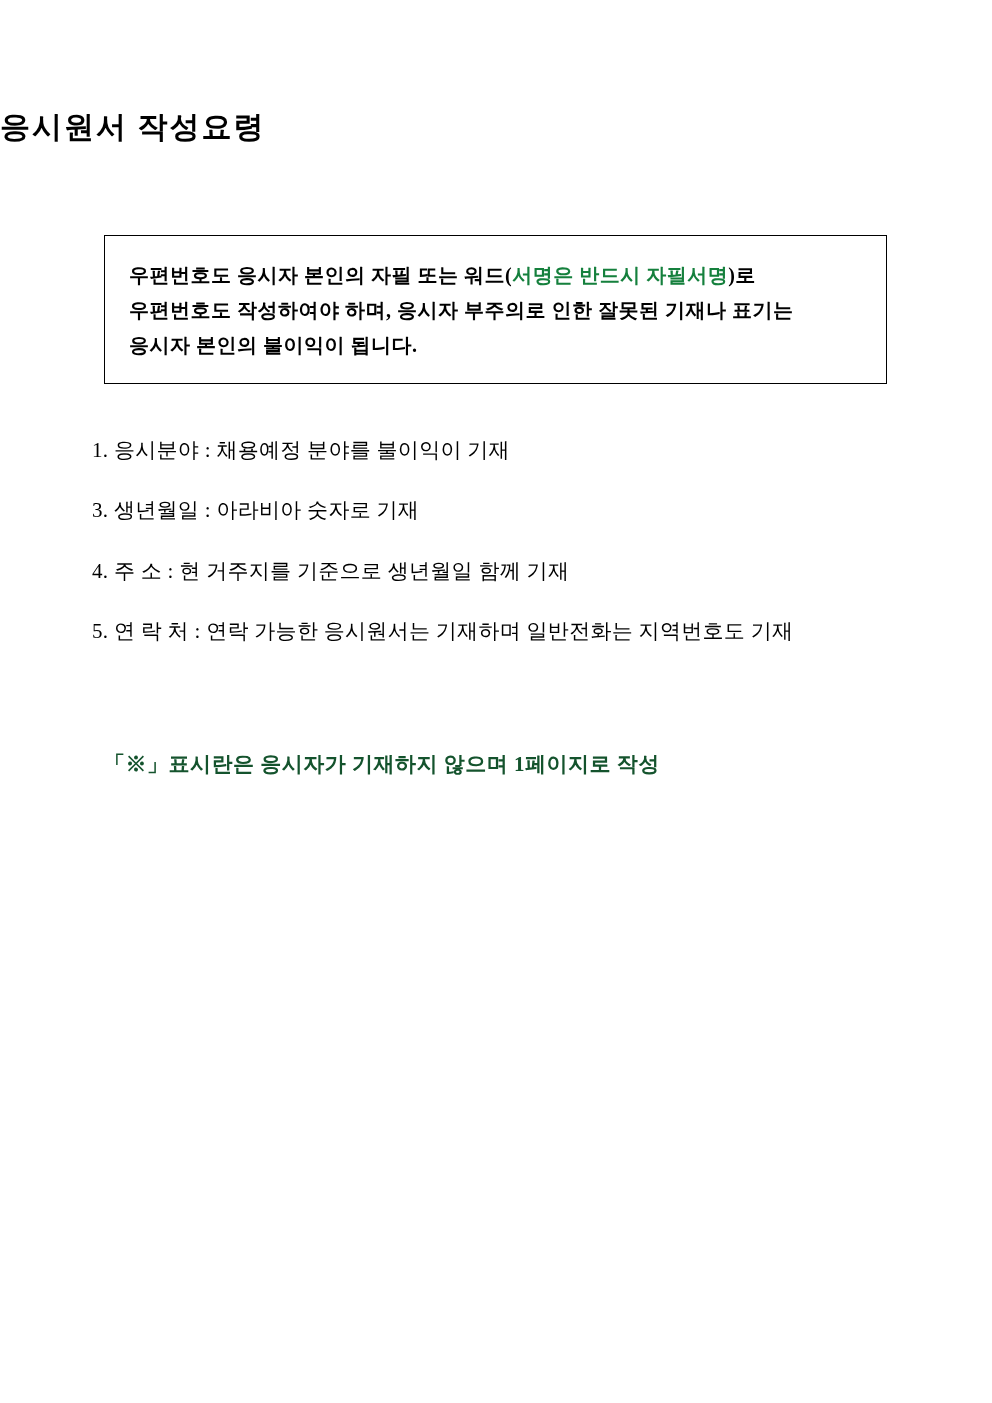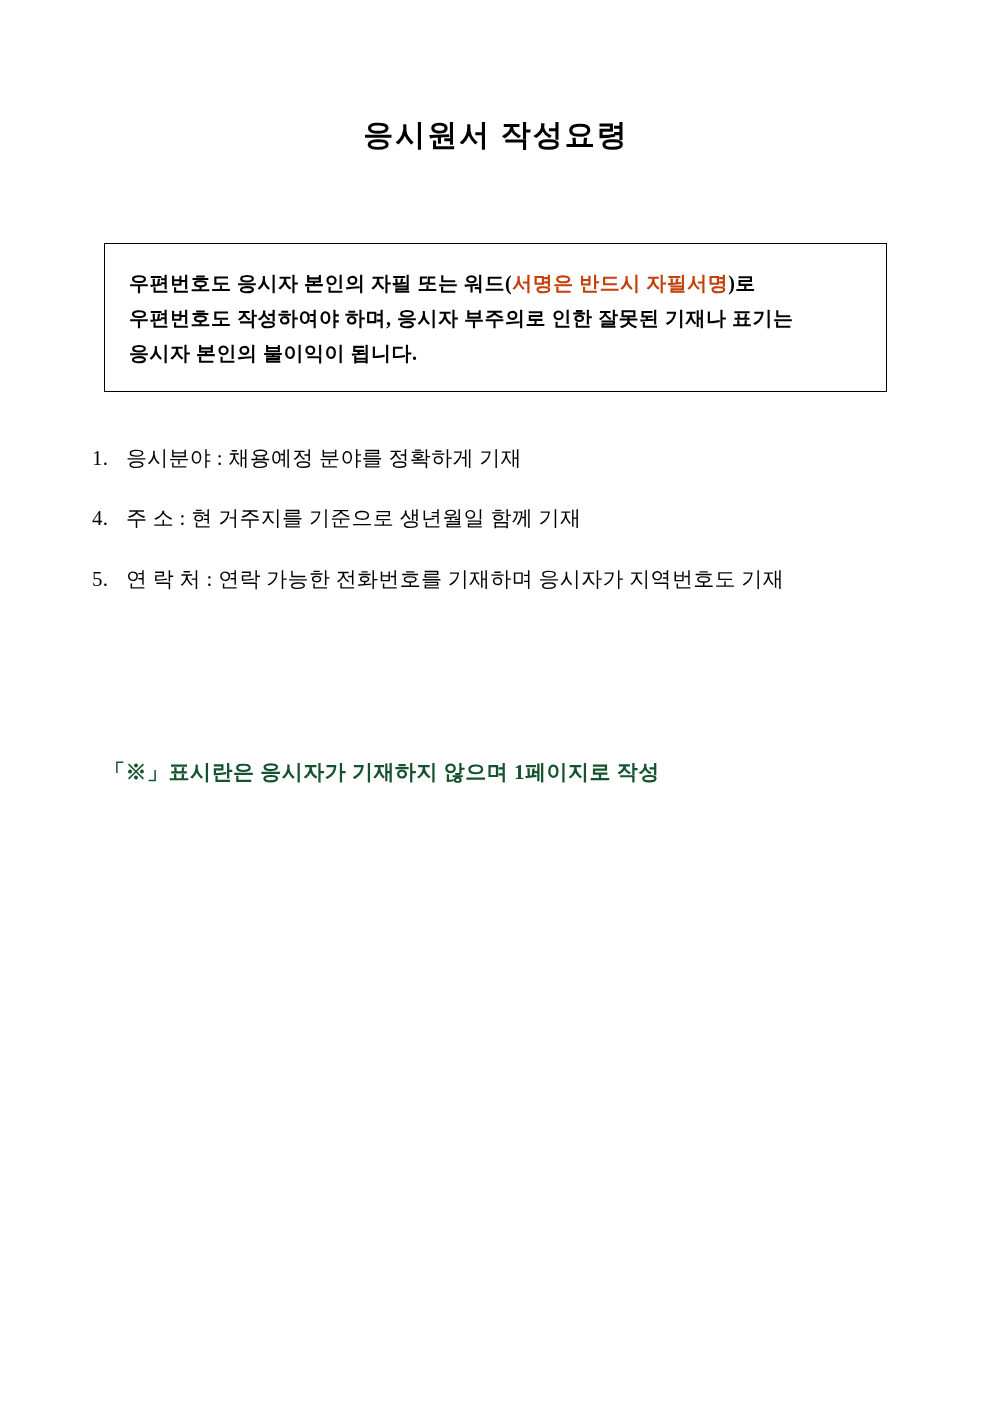--- a/index.html
+++ b/index.html
@@ -16,25 +16,25 @@
     overflow: hidden;
   }
   .page {
     width: 992px;
     height: 1403px;
     box-sizing: border-box;
     padding: 0;
     position: relative;
   }
   .doc-title {
-    text-align: center;
+    text-align: left;
     font-size: 30px;
     font-weight: bold;
     letter-spacing: 2px;
-    margin: 8px;
+    margin: 0;
     padding-top: 109px;
     line-height: 1.2;
     font-family: "Liberation Serif", "DejaVu Serif", serif;
   }
   .notice-box {
     position: absolute;
     left: 104px;
     top: 235px;
     width: 783px;
     box-sizing: border-box;
@@ -42,41 +42,40 @@
     padding: 22px 24px 20px 24px;
   }
   .notice-line {
     font-size: 20px;
     line-height: 1.75;
     letter-spacing: 0.5px;
     font-weight: bold;
     white-space: nowrap;
   }
   .red {
-    color: #c2410c;
+    color: #15803d;
   }
   .list {
     position: absolute;
     left: 92px;
     top: 436px;
     width: 830px;
   }
   .list-item {
     font-size: 21px;
     line-height: 1.35;
     margin-bottom: 32px;
     letter-spacing: 0.3px;
     white-space: nowrap;
   }
   .num {
     display: inline-block;
   }
   .label {
     display: inline-block;
-    margin-left: 12px;
   }
   .footnote {
     position: absolute;
     left: 104px;
     top: 750px;
     font-size: 21px;
     font-weight: bold;
     color: #14532d;
     letter-spacing: 0.5px;
     white-space: nowrap;
@@ -98,29 +97,34 @@
     </div>
     <div class="notice-line">
       <span>응시자 본인의 불이익이 됩니다.</span>
     </div>
   </div>
 
   <div class="list">
     <div class="list-item">
       <span class="num">1.</span>
       <span class="label">응시분야 :</span>
-      <span class="text">채용예정 분야를 정확하게 기재</span>
+      <span class="text">채용예정 분야를 불이익이 기재</span>
+    </div>
+    <div class="list-item">
+      <span class="num">3.</span>
+      <span class="label">생년월일 :</span>
+      <span class="text">아라비아 숫자로 기재</span>
     </div>
     <div class="list-item">
       <span class="num">4.</span>
       <span class="label">주      소 :</span>
       <span class="text">현 거주지를 기준으로 생년월일 함께 기재</span>
     </div>
     <div class="list-item">
       <span class="num">5.</span>
       <span class="label">연 락 처 :</span>
-      <span class="text">연락 가능한 전화번호를 기재하며 응시자가 지역번호도 기재</span>
+      <span class="text">연락 가능한 응시원서는 기재하며 일반전화는 지역번호도 기재</span>
     </div>
   </div>
 
   <div class="footnote">「※」표시란은 응시자가 기재하지 않으며 1페이지로 작성</div>
 
 </div>
 
 </body></html>

